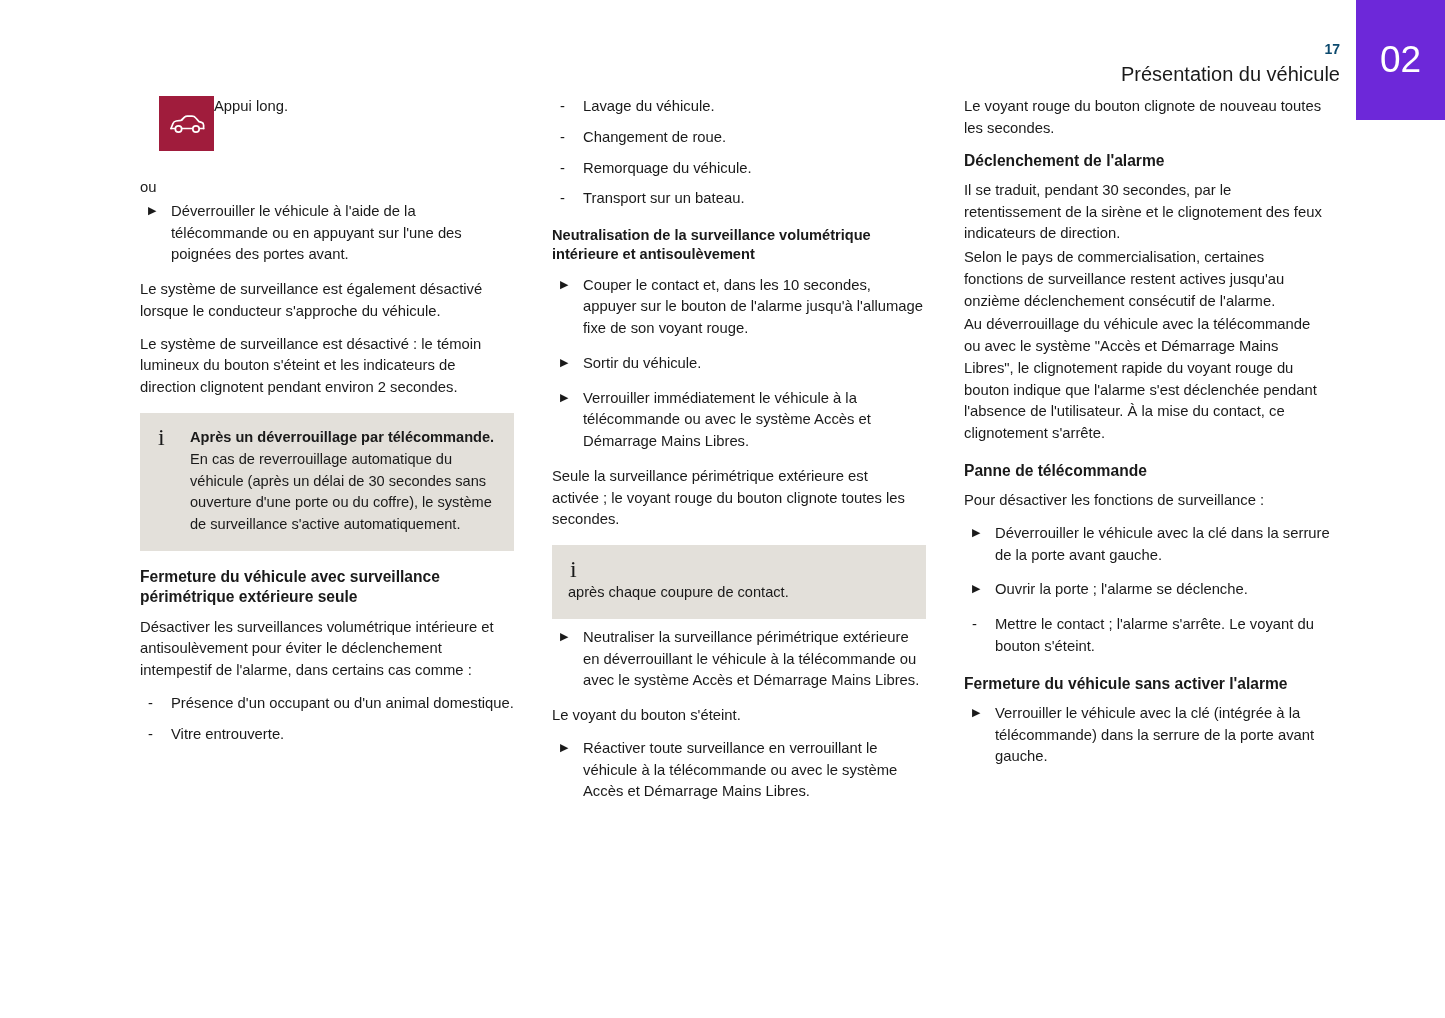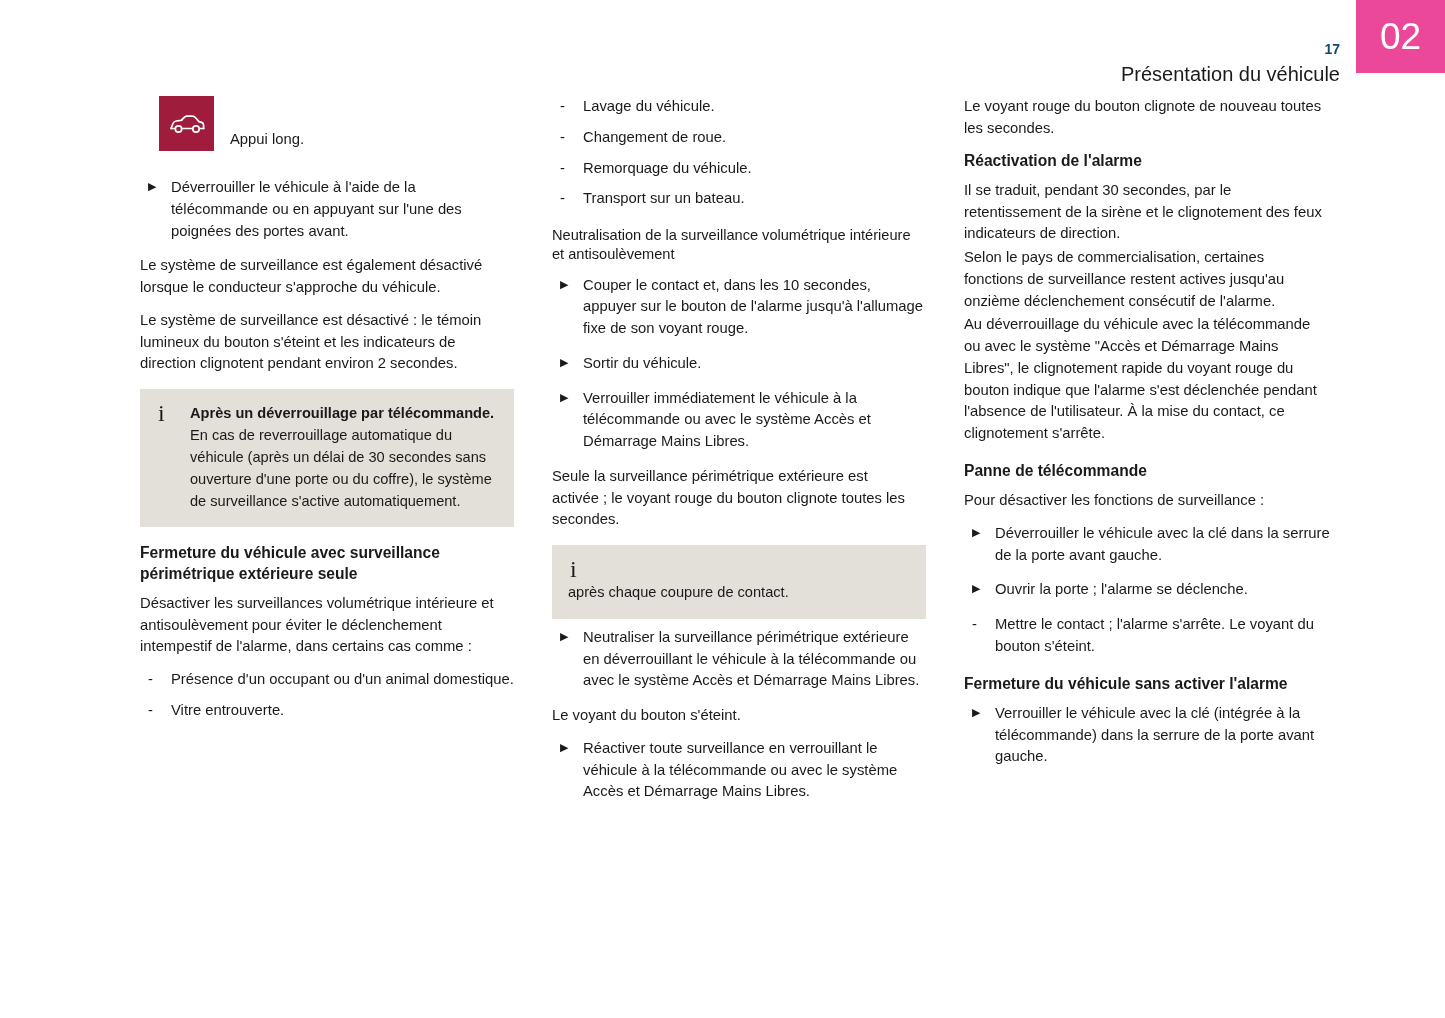--- a/index.html
+++ b/index.html
@@ -21,22 +21,22 @@
     height: 1018px;
     box-sizing: border-box;
   }
 
   
   .chapter-tab {
     position: absolute;
     top: 0;
     right: 0;
     width: 89px;
-    height: 73px;
-    background: #ec4899;
+    height: 120px;
+    background: #6d28d9;
     color: #ffffff;
     display: flex;
     align-items: center;
     justify-content: center;
     font-size: 37px;
     font-weight: 400;
     letter-spacing: 0px;
   }
   .header-meta {
     position: absolute;
@@ -81,21 +81,21 @@
     font-size: 15.6px;
     font-weight: bold;
     margin: 16px 0 9px 0;
     line-height: 1.3;
   }
   h3.heading.first {
     margin-top: 4px;
   }
   h3.sub-heading {
     font-size: 14.6px;
-    font-weight: normal;
+    font-weight: bold;
     margin: 16px 0 10px 0;
     line-height: 1.32;
   }
 
   
   ul.dash, ul.arrow {
     list-style: none;
     margin: 0 0 11px 0;
     padding: 0;
   }
@@ -116,22 +116,21 @@
     left: 8px;
     top: 1px;
     font-size: 11px;
     color: #1a1a1a;
   }
   ul.arrow li { margin-bottom: 13px; }
 
   
   .icon-row {
     display: flex;
-    align-items: flex-end;
-    gap: 16px;
+    align-items: flex-start;
     margin: 0 0 26px 10px;
     padding-left: 9px;
   }
   .icon-badge {
     width: 55px;
     height: 55px;
     background: #a01c3c;
     display: flex;
     align-items: center;
     justify-content: center;
@@ -192,20 +191,21 @@
             <path d="M3 16.5 L5 11.5 C5.6 10 6.6 9.2 8.2 9 L13 8.3 L16.5 5.2 C17.3 4.5 18.2 4.2 19.3 4.2 L24 4.2 C25.6 4.2 26.8 4.8 27.8 6 L31 9.6 L33.6 10.4 C35 10.9 35.6 11.8 35.6 13.2 L35.6 16.5" fill="none" stroke="#ffffff" stroke-width="1.7" stroke-linecap="round" stroke-linejoin="round"></path>
             <line x1="3" y1="16.5" x2="35.6" y2="16.5" stroke="#ffffff" stroke-width="1.7" stroke-linecap="round"></line>
             <circle cx="10.5" cy="17" r="3.2" fill="#a01c3c" stroke="#ffffff" stroke-width="1.7"></circle>
             <circle cx="28" cy="17" r="3.2" fill="#a01c3c" stroke="#ffffff" stroke-width="1.7"></circle>
             <line x1="13.6" y1="8.6" x2="16.2" y2="5.4" stroke="#ffffff" stroke-width="1.4"></line>
           </svg>
         </div>
         <div class="icon-caption">Appui long.</div>
       </div>
 
+      <p class="tight">ou</p>
 
       <ul class="arrow">
         <li>
           <span class="marker">▶</span>
           <span>Déverrouiller le véhicule à l'aide de la télécommande ou en appuyant sur l'une des poignées des portes avant.</span>
         </li>
       </ul>
 
       <p>Le système de surveillance est également désactivé lorsque le conducteur s'approche du véhicule.</p>
       <p>Le système de surveillance est désactivé : le témoin lumineux du bouton s'éteint et les indicateurs de direction clignotent pendant environ 2 secondes.</p>
@@ -294,21 +294,21 @@
           <span>Réactiver toute surveillance en verrouillant le véhicule à la télécommande ou avec le système Accès et Démarrage Mains Libres.</span>
         </li>
       </ul>
 
     </div>
 
     <div class="col">
 
       <p>Le voyant rouge du bouton clignote de nouveau toutes les secondes.</p>
 
-      <h3 class="heading first">Réactivation de l'alarme</h3>
+      <h3 class="heading first">Déclenchement de l'alarme</h3>
 
       <p class="tight">Il se traduit, pendant 30 secondes, par le retentissement de la sirène et le clignotement des feux indicateurs de direction.</p>
       <p class="tight">Selon le pays de commercialisation, certaines fonctions de surveillance restent actives jusqu'au onzième déclenchement consécutif de l'alarme.</p>
       <p>Au déverrouillage du véhicule avec la télécommande ou avec le système "Accès et Démarrage Mains Libres", le clignotement rapide du voyant rouge du bouton indique que l'alarme s'est déclenchée pendant l'absence de l'utilisateur. À la mise du contact, ce clignotement s'arrête.</p>
 
       <h3 class="heading">Panne de télécommande</h3>
       <p>Pour désactiver les fonctions de surveillance :</p>
 
       <ul class="arrow">
         <li>

